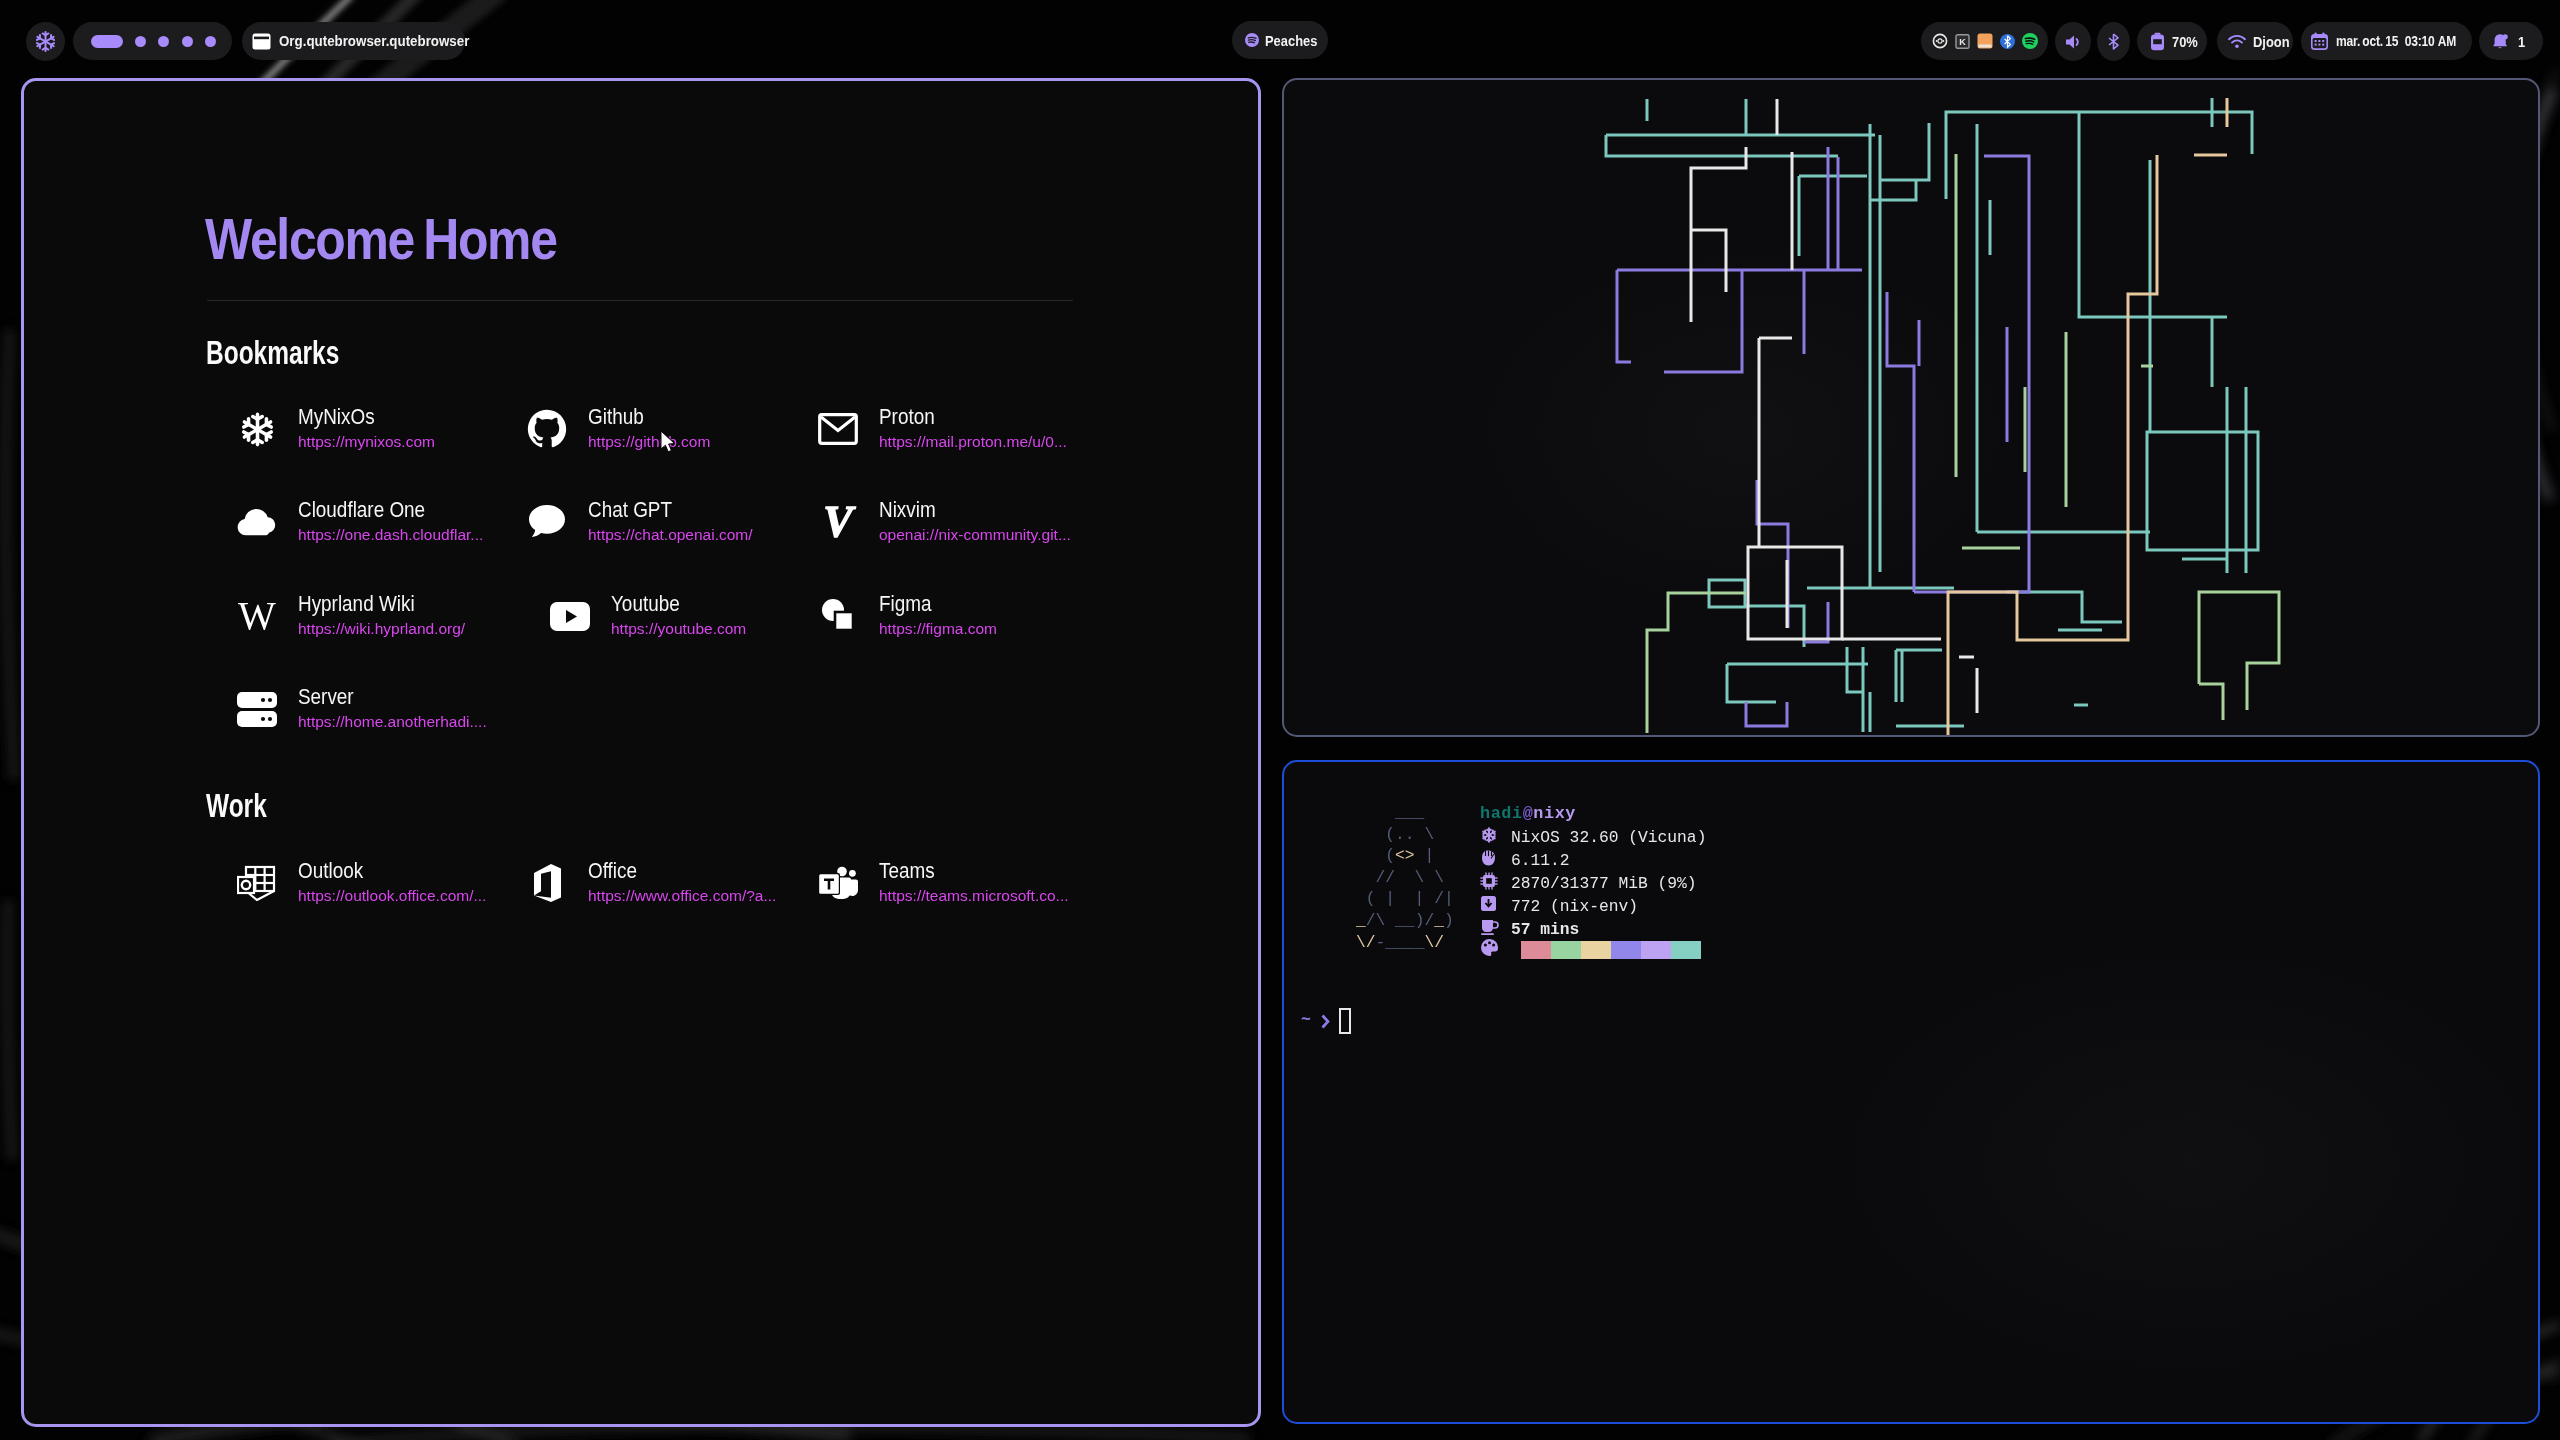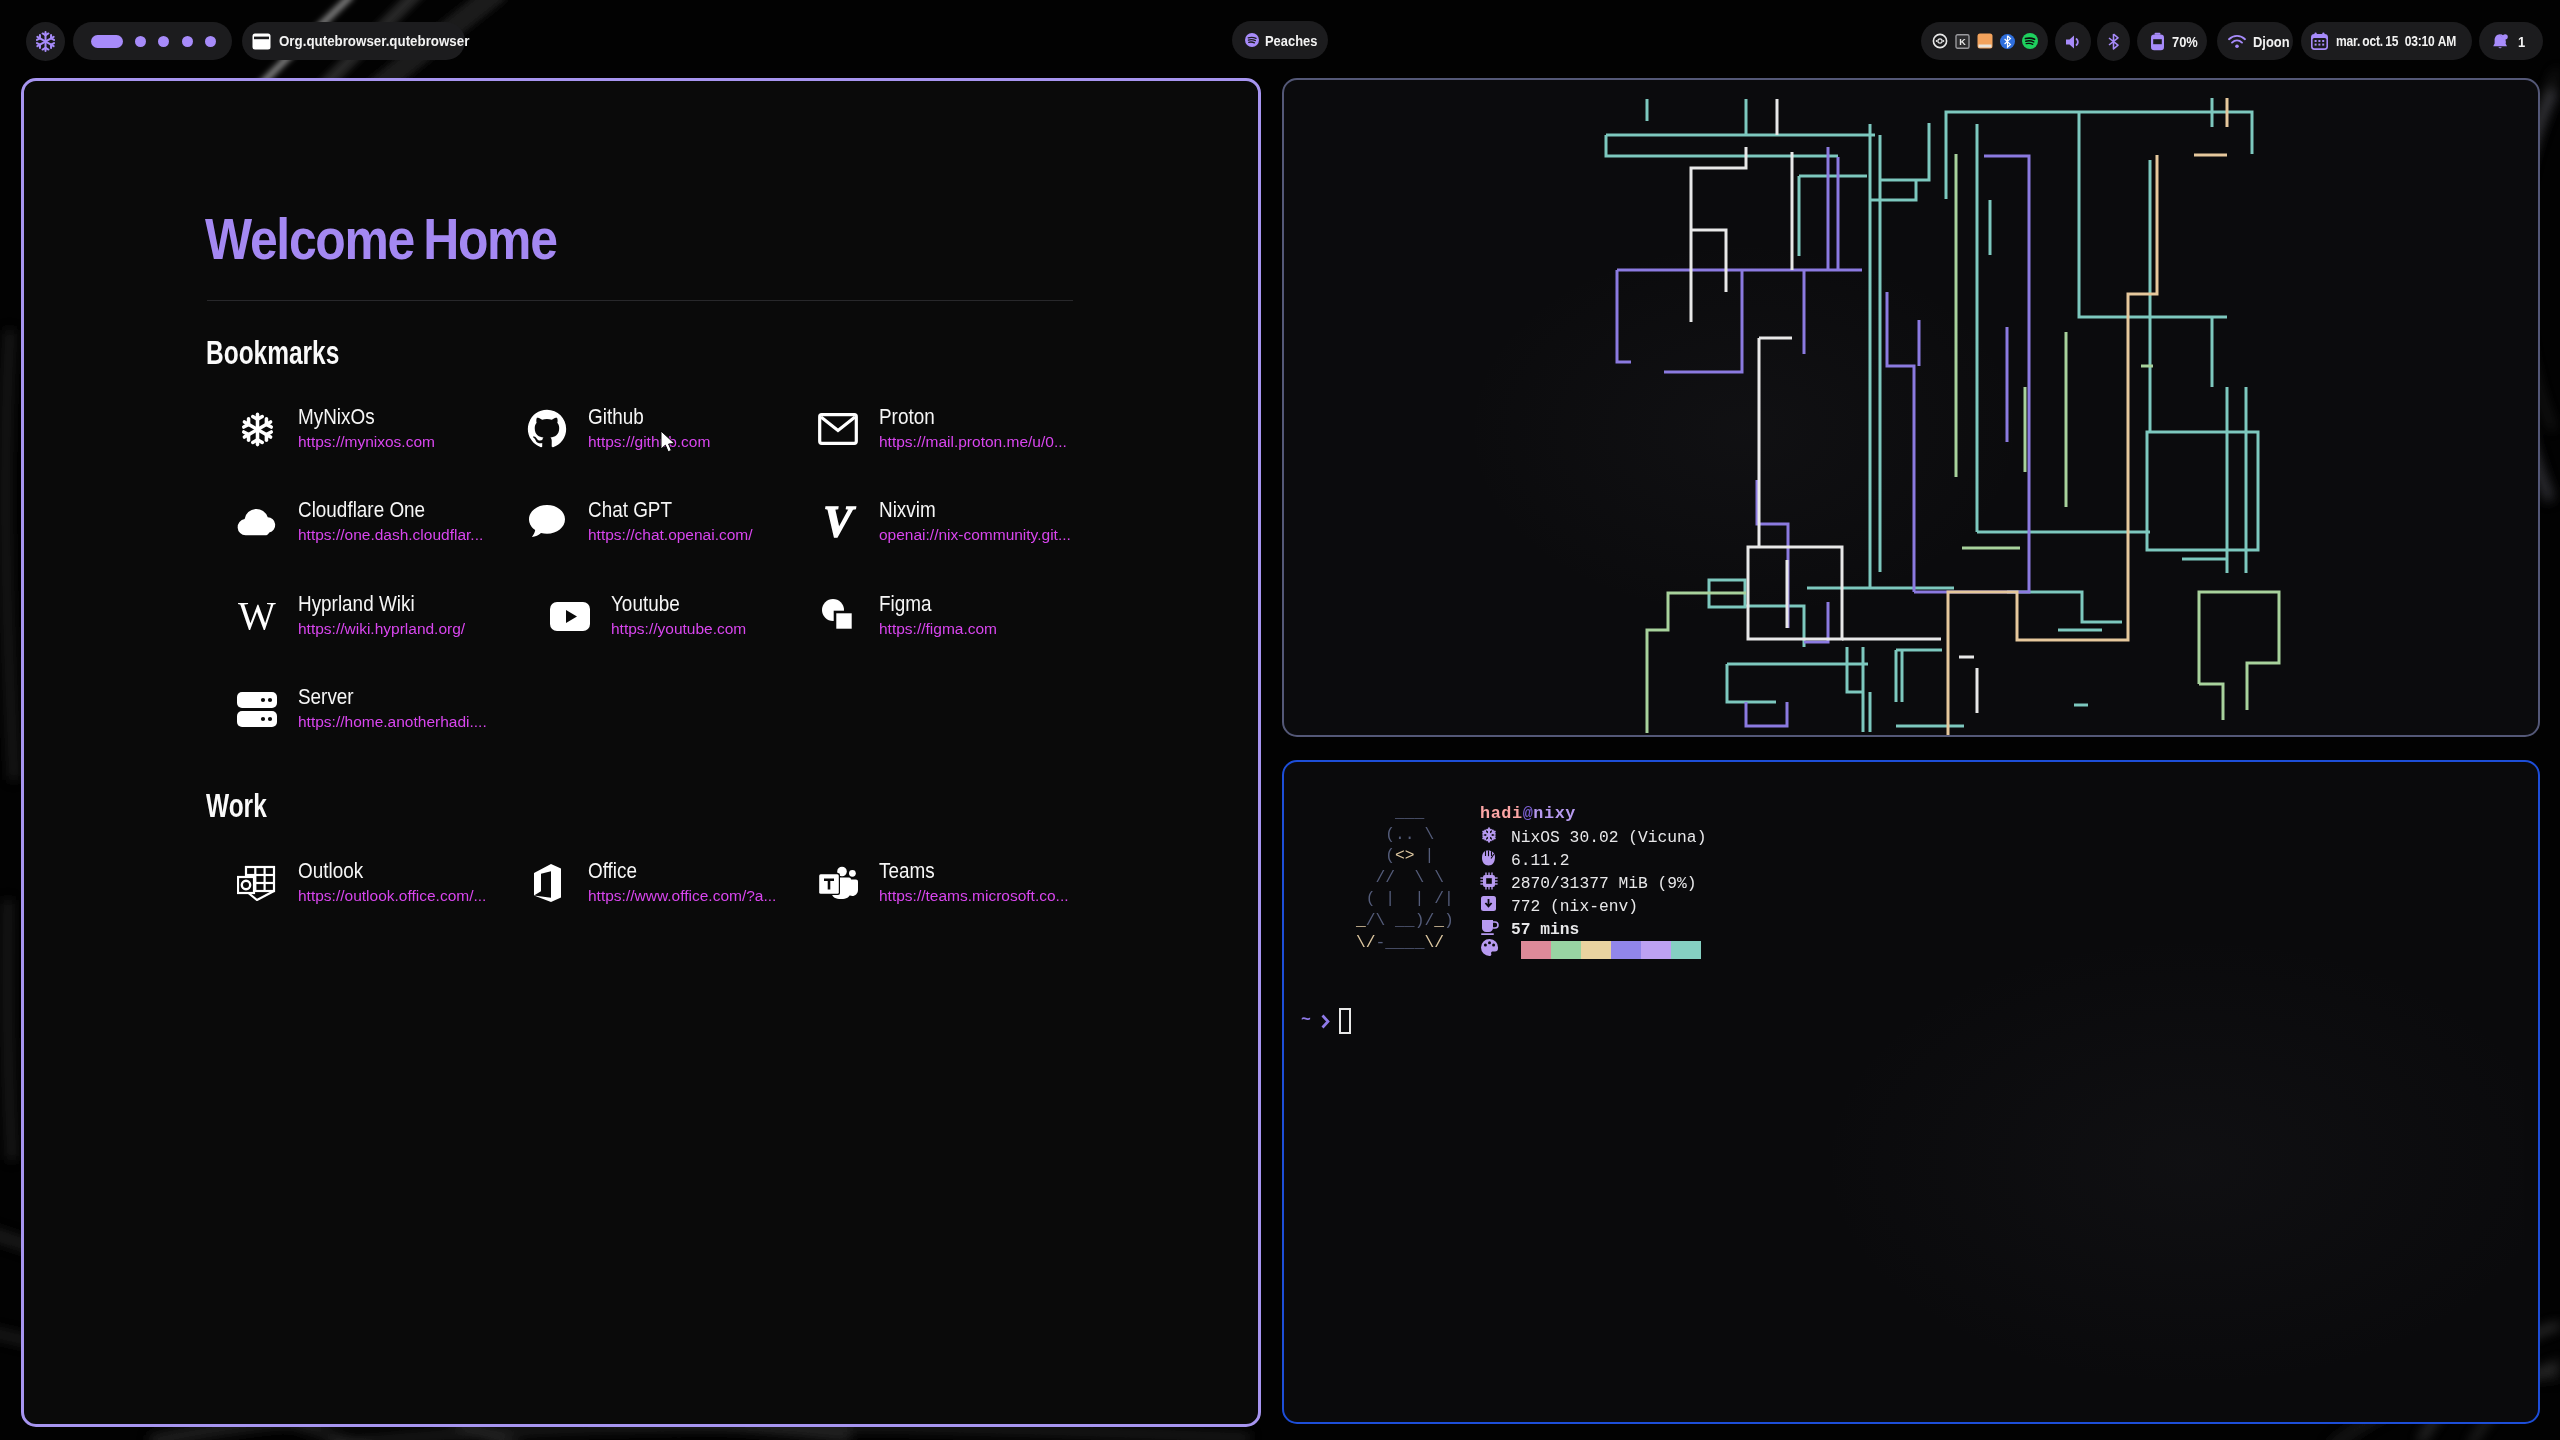--- a/index.html
+++ b/index.html
@@ -482,42 +482,42 @@
        background:radial-gradient(ellipse 50% 45% at 55% 50%, rgba(90,90,100,0.07), rgba(0,0,0,0)); "></div>
 
   <pre class="abs" style="left:72px; top:40px; font-size:16.3px; line-height:21.6px; color:#545c7a; font-family:'Liberation Mono',monospace;">    ___
    (.. \
    (<span style="color:#dfc9a2">&lt;&gt;</span> |
   //  \ \
  ( |  | /|
 <span style="color:#dfc9a2">_</span>/\ __)/<span style="color:#dfc9a2">_</span>)
 <span style="color:#dfc9a2">\/</span>-____<span style="color:#dfc9a2">\/</span></pre>
 
-  <div class="abs" style="left:196px; top:42px; font-size:16.8px; font-weight:700; letter-spacing:0.6px;"><span style="color:#fca5a5">hadi</span><span style="color:#7a5fd0">@</span><span style="color:#b79af0">nixy</span></div>
+  <div class="abs" style="left:196px; top:42px; font-size:16.8px; font-weight:700; letter-spacing:0.6px;"><span style="color:#0f766e">hadi</span><span style="color:#7a5fd0">@</span><span style="color:#b79af0">nixy</span></div>
 
   <div class="fl" style="top:64px;"><span class="fi">
     <svg width="18" height="18" viewBox="0 0 24 24">
           <g stroke="#b79af0" stroke-width="2.6" stroke-linecap="round">
       <line x1="12" y1="3" x2="12" y2="21"></line>
             <line x1="4.2" y1="7.5" x2="19.8" y2="16.5"></line>
             <line x1="4.2" y1="16.5" x2="19.8" y2="7.5"></line>
       <line x1="12" y1="6.4" x2="9.4" y2="4.9"></line>
             <line x1="12" y1="6.4" x2="14.6" y2="4.9"></line>
       <line x1="12" y1="17.6" x2="9.4" y2="19.1"></line>
             <line x1="12" y1="17.6" x2="14.6" y2="19.1"></line>
       <line x1="6.9" y1="9.1" x2="6.9" y2="6.1"></line>
             <line x1="6.9" y1="9.1" x2="4.3" y2="10.6"></line>
       <line x1="17.1" y1="9.1" x2="17.1" y2="6.1"></line>
             <line x1="17.1" y1="9.1" x2="19.7" y2="10.6"></line>
       <line x1="6.9" y1="14.9" x2="6.9" y2="17.9"></line>
             <line x1="6.9" y1="14.9" x2="4.3" y2="13.4"></line>
       <line x1="17.1" y1="14.9" x2="17.1" y2="17.9"></line>
             <line x1="17.1" y1="14.9" x2="19.7" y2="13.4"></line>
     </g>
-        </svg></span><span class="ft">NixOS 30.02 (Vicuna)</span></div>
+        </svg></span><span class="ft">NixOS 32.60 (Vicuna)</span></div>
 
   <div class="fl" style="top:87px;"><span class="fi">
     <svg width="17" height="18" viewBox="0 0 17 18">
       <path d="M2,9 C2,4 4,1.5 8,1.5 C12,1.5 15,4 15,8 C15,13 12.5,16.5 8.5,16.5 C4.5,16.5 2,13.5 2,9 Z" fill="#b79af0"></path>
       <g stroke="#0a0a0c" stroke-width="1.1" fill="none">
         <path d="M5.5,1.8 L5.5,7"></path>
             <path d="M8.5,1.5 L8.5,7.2"></path>
             <path d="M11.5,2.2 L11.5,7"></path>
             <path d="M14,5 L11,9.5"></path>
       </g>

